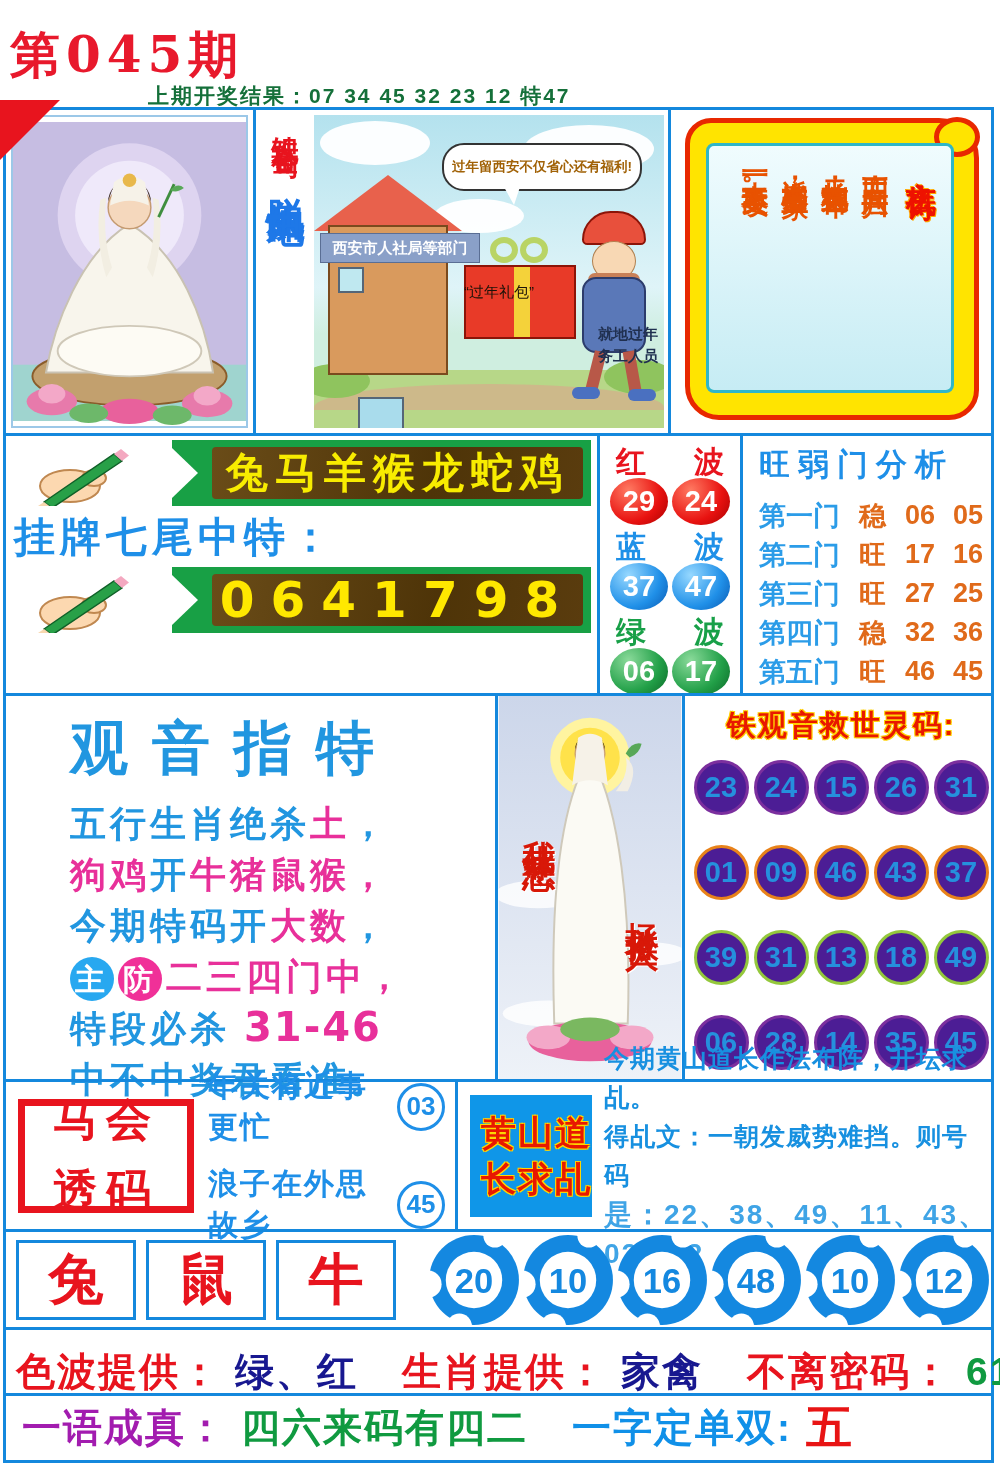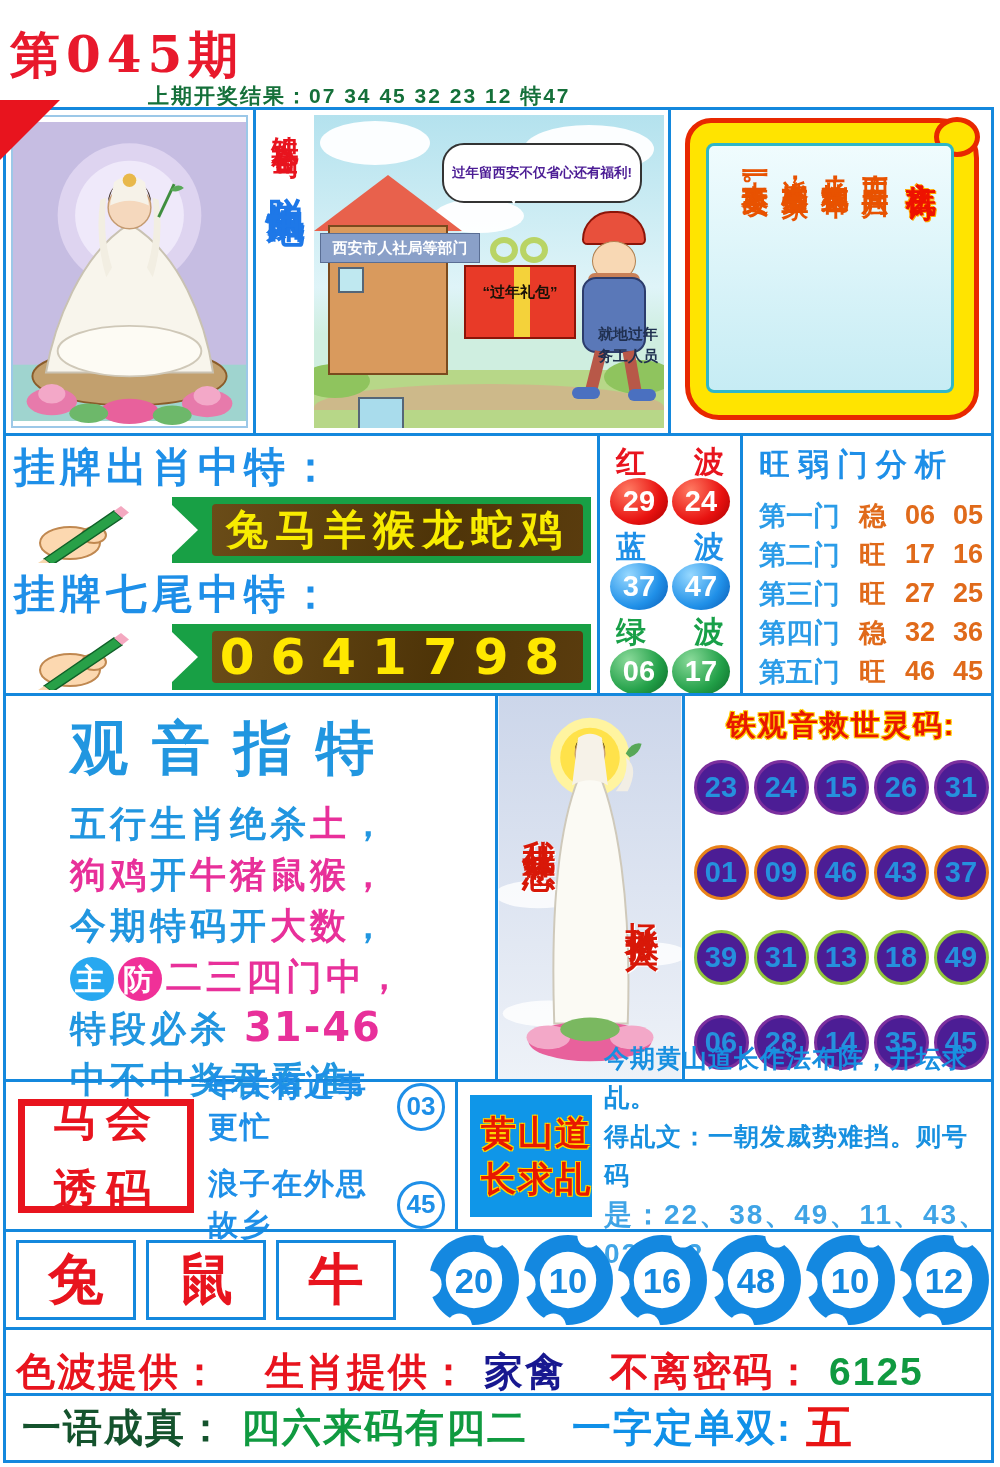--- a/index.html
+++ b/index.html
@@ -56,23 +56,23 @@
   .house-roof { position:absolute; left:0px; top:60px; width:0; height:0;
     border-left:74px solid transparent; border-right:74px solid transparent; border-bottom:56px solid #e8614c; }
   .house-sign { position:absolute; left:6px; top:118px; width:160px; height:30px; background:#8aa0c8;
     color:#fff; font-weight:bold; font-size:15px; display:flex; align-items:center; justify-content:center; border:1px solid #5a6e94;}
   .house-door { position:absolute; left:28px; top:170px; width:46px; height:82px; background:#a9dcec; border:2px solid #567; }
   .house-win { position:absolute; width:26px; height:26px; background:#bfe8f0; border:2px solid #567; }
   .gift-box { position:absolute; left:150px; top:150px; width:112px; height:74px; background:#e83a28; border:2px solid #8c1408; }
   .gift-ribbon-v { position:absolute; left:48px; top:0; width:16px; height:100%; background:#f4d23a; }
   .gift-bow { position:absolute; left:176px; top:118px; width:60px; height:34px; }
   .bow-loop { position:absolute; width:28px; height:26px; border:6px solid #b9d465; border-radius:50%; }
-  .gift-label { position:absolute; left:150px; top:168px; width:112px; text-align:center; font-weight:bold; font-size:15px; color:#1a1208; }
-  .bubble { position:absolute; left:128px; top:28px; width:200px; height:60px; background:#fff; border:2px solid #333;
-    border-radius:22px; display:flex; align-items:center; justify-content:center; font-weight:bold; font-size:13.5px; color:#4c1d95; }
+  .gift-label { position:absolute; left:150px; top:168px; width:112px; font-weight:normal; font-size:15px; color:#1a1208; }
+  .bubble { position:absolute; left:128px; top:28px; width:200px; height:48px; background:#fff; border:2px solid #333;
+    border-radius:22px; display:flex; align-items:center; justify-content:center; font-weight:bold; font-size:13.5px; color:#a16207; }
   .bubble-tail { position:absolute; left:190px; top:72px; width:0; height:0;
     border-left:10px solid transparent; border-right:6px solid transparent; border-top:18px solid #fff; }
   .man-hat { position:absolute; left:268px; top:96px; width:64px; height:34px; background:#e8503c; border-radius:32px 32px 6px 6px; border:2px solid #8c1408;}
   .man-face { position:absolute; left:278px; top:126px; width:44px; height:40px; background:#f8d8b4; border-radius:50%; border:1px solid #b08050;}
   .man-body { position:absolute; left:268px; top:162px; width:64px; height:76px; background:#5a78b8; border-radius:14px; border:2px solid #2c3c6c;}
   .man-scarf { position:absolute; left:274px; top:158px; width:52px; height:14px; background:#c88058; border-radius:7px; }
   .man-leg { position:absolute; width:12px; height:40px; background:#b85848; }
   .man-shoe { position:absolute; width:28px; height:12px; background:#4a70c0; border-radius:6px; }
   .comic-caption { position:absolute; right:6px; top:208px; text-align:left; font-weight:bold; font-size:15px; color:#203050; line-height:22px; }
 
@@ -175,21 +175,21 @@
   .zbox { width:120px; height:80px; border:3px solid #1488dd; display:flex; align-items:center; justify-content:center;
     margin-left:10px; }
   .zbox span { font-weight:bold; font-size:55px; color:#e8141e; font-family:"DejaVu Serif", serif; }
   .coins { display:flex; margin-left:32px; gap:2px; }
   .coin { width:92px; height:92px; }
 
   
   #s6 { top:1217px; height:86px; display:flex; align-items:center; padding-left:10px; }
   #s7 { top:1283px; height:67px; display:flex; align-items:center; padding-left:16px; }
   .b-red { color:#e8141e; } .b-navy { color:#181890; } .b-green { color:#109a40; }
-  .b-cyan { color:#14532d; } .b-blue { color:#1090e8; }
+  .b-cyan { color:#a21caf; } .b-blue { color:#1090e8; }
   #s6 span, #s7 span { font-weight:bold; font-size:39px; letter-spacing:2px; white-space:nowrap; }
   .gap-s { margin-left:14px; } .gap-l { margin-left:44px; }
   #s7 .big-red { font-size:46px; color:#e81414; }
 </style>
 </head>
 <body>
 
 <div id="page">
 
   <div class="issue-title">第045期</div>
@@ -284,21 +284,20 @@
             <div class="scroll-line">近水楼台四五家，</div>
             <div class="scroll-line">一夫一妻不更改。</div>
           </div>
         </div>
       </div>
     </div>
 
     <div class="sec bt" id="s2">
 
       <div class="col guapai-col br">
-        <div class="guapai-heading">挂牌出肖中特：</div>
         <div class="banner-row">
           <svg class="hand-icon" viewBox="0 0 150 66">
             <ellipse cx="52" cy="46" rx="30" ry="16" fill="#fcd8b0" stroke="#c08850" stroke-width="2"></ellipse>
             <ellipse cx="76" cy="38" rx="12" ry="8" fill="#fcd8b0" stroke="#c08850" stroke-width="2"></ellipse>
             <polygon points="26,62 96,14 104,21 34,68" fill="#28a048" stroke="#0f6028" stroke-width="1.5"></polygon>
             <polygon points="14,70 26,62 34,68" fill="#f8d8b0"></polygon>
             <polygon points="14,70 19,66.5 22,69.5" fill="#222"></polygon>
             <polygon points="96,14 104,21 111,15.5 103,9" fill="#f4a8c0"></polygon>
           </svg>
           <div class="banner">
@@ -552,20 +551,21 @@
             <circle cx="64" cy="2" r="11" fill="#fff"></circle>
             <circle cx="30" cy="88" r="12" fill="#fff"></circle>
           <circle cx="44" cy="44" r="27" fill="#fff"></circle>
           <text x="44" y="56" text-anchor="middle" font-size="33" font-weight="bold" fill="#1488e0" font-family="Liberation Sans, sans-serif">12</text>
         </svg>
       </div>
     </div>
 
     <div class="sec bt" id="s6">
       <span class="b-red">色波提供：</span>
+      <span class="b-navy gap-s">绿、红</span>
       <span class="b-red gap-l">生肖提供：</span>
       <span class="b-navy gap-s">家禽</span>
       <span class="b-red gap-l">不离密码：</span>
       <span class="b-green gap-s">6125</span>
     </div>
 
     <div class="sec bt" id="s7">
       <span class="b-cyan">一语成真：</span>
       <span class="b-green gap-s">四六来码有四二</span>
       <span class="b-blue gap-l">一字定单双:</span>

